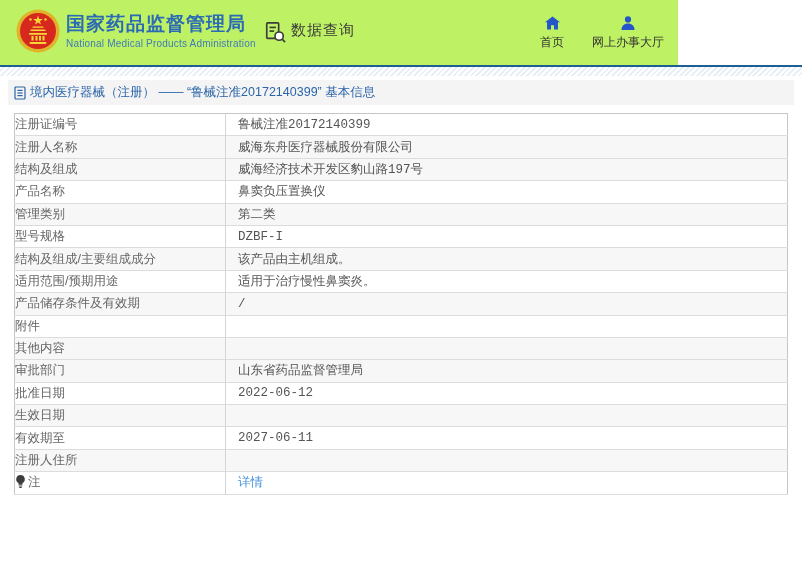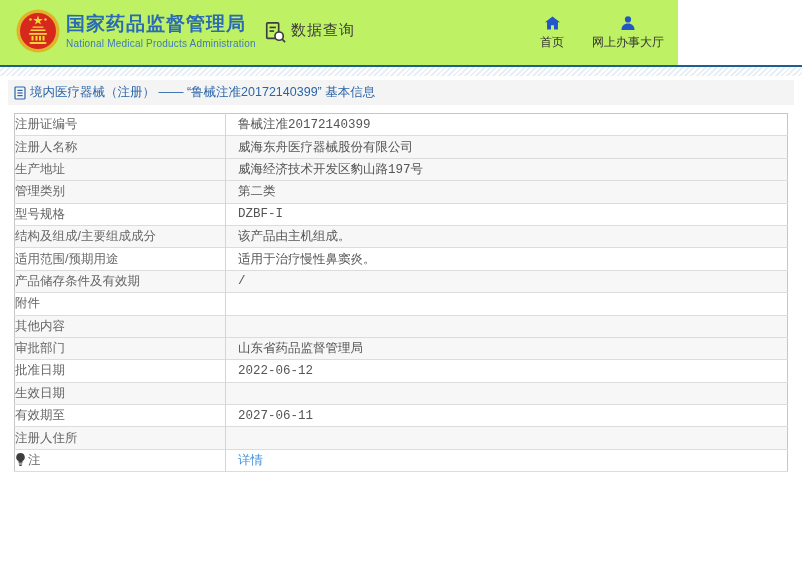--- a/index.html
+++ b/index.html
@@ -120,22 +120,26 @@
     <tbody>
         <tr>
           <td class="label-cell">注册证编号</td>
           <td class="value-cell">鲁械注准20172140399</td>
         </tr>
         <tr class="stripe">
           <td class="label-cell">注册人名称</td>
           <td class="value-cell">威海东舟医疗器械股份有限公司</td>
         </tr>
         <tr class="stripe">
-          <td class="label-cell">生产地址</td>
+          <td class="label-cell">结构及组成</td>
           <td class="value-cell">威海经济技术开发区豹山路197号</td>
+        </tr>
+        <tr>
+          <td class="label-cell">产品名称</td>
+          <td class="value-cell">鼻窦负压置换仪</td>
         </tr>
         <tr class="stripe">
           <td class="label-cell">管理类别</td>
           <td class="value-cell">第二类</td>
         </tr>
         <tr>
           <td class="label-cell">型号规格</td>
           <td class="value-cell">DZBF-I</td>
         </tr>
         <tr class="stripe">

